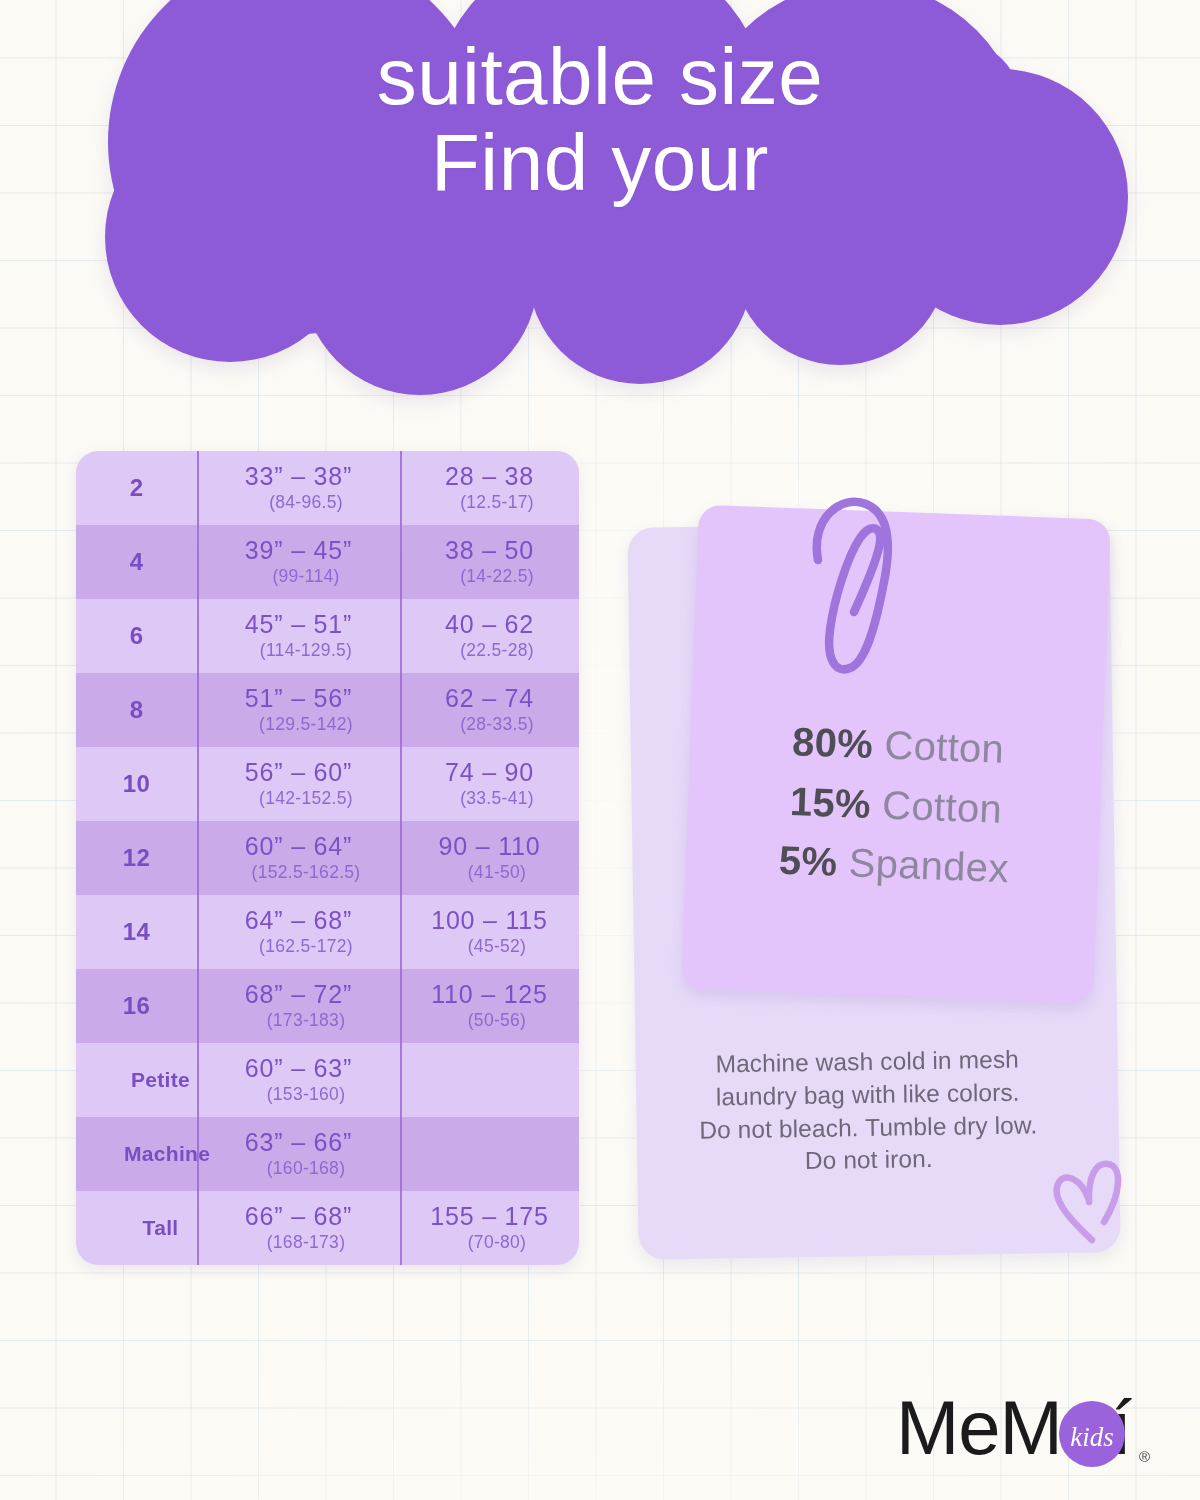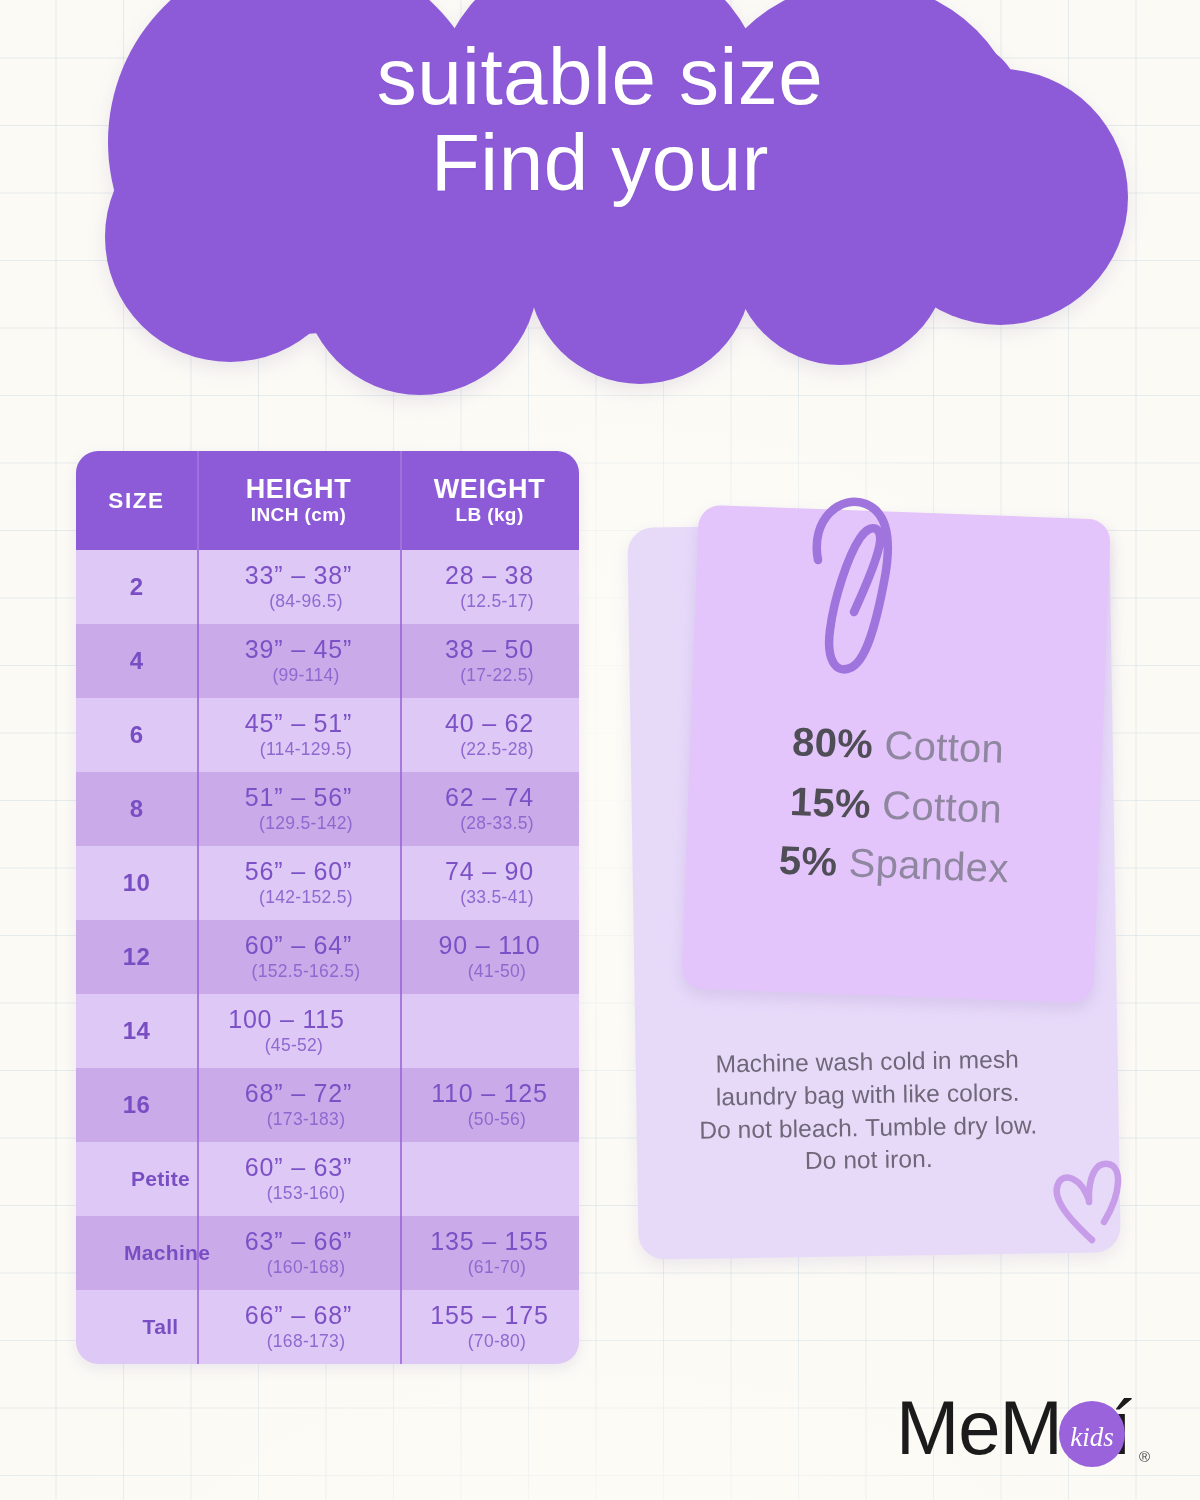--- a/index.html
+++ b/index.html
@@ -128,31 +128,20 @@
       <rect x="180" y="60" width="840" height="230" rx="60"></rect>
     </g>
   </svg>
 </div>
 <div id="title">
   <div>suitable size</div>
   <div>Find your</div>
 </div>
 
 <div id="table">
-  <div class="thead">
-    <div class="c c-size">SIZE</div>
-    <div class="c c-h">
-      <div class="th-main">HEIGHT</div>
-      <div class="th-sub">INCH (cm)</div>
-    </div>
-    <div class="c c-w">
-      <div class="th-main">WEIGHT</div>
-      <div class="th-sub">LB (kg)</div>
-    </div>
-  </div>
   <div id="tbody">
       <div class="trow light">
         <div class="c c-size">
           <div class="cell-size">2</div>
         </div>
         <div class="c c-h">
           <div class="cell-main">33” – 38”</div>
           <div class="cell-sub">(84-96.5)</div>
         </div>
         <div class="c c-w">
@@ -163,21 +152,21 @@
       <div class="trow dark">
         <div class="c c-size">
           <div class="cell-size">4</div>
         </div>
         <div class="c c-h">
           <div class="cell-main">39” – 45”</div>
           <div class="cell-sub">(99-114)</div>
         </div>
         <div class="c c-w">
           <div class="cell-main">38 – 50</div>
-          <div class="cell-sub">(17-22.5)</div>
+          <div class="cell-sub">(14-22.5)</div>
         </div>
       </div>
       <div class="trow light">
         <div class="c c-size">
           <div class="cell-size">6</div>
         </div>
         <div class="c c-h">
           <div class="cell-main">45” – 51”</div>
           <div class="cell-sub">(114-129.5)</div>
         </div>
@@ -222,20 +211,24 @@
         </div>
         <div class="c c-w">
           <div class="cell-main">90 – 110</div>
           <div class="cell-sub">(41-50)</div>
         </div>
       </div>
       <div class="trow light">
         <div class="c c-size">
           <div class="cell-size">14</div>
         </div>
+        <div class="c c-h">
+          <div class="cell-main">64” – 68”</div>
+          <div class="cell-sub">(162.5-172)</div>
+        </div>
         <div class="c c-w">
           <div class="cell-main">100 – 115</div>
           <div class="cell-sub">(45-52)</div>
         </div>
       </div>
       <div class="trow dark">
         <div class="c c-size">
           <div class="cell-size">16</div>
         </div>
         <div class="c c-h">
@@ -256,24 +249,20 @@
           <div class="cell-sub">(153-160)</div>
         </div>
       </div>
       <div class="trow dark">
         <div class="c c-size">
           <div class="cell-size word">Machine</div>
         </div>
         <div class="c c-h">
           <div class="cell-main">63” – 66”</div>
           <div class="cell-sub">(160-168)</div>
-        </div>
-        <div class="c c-w">
-          <div class="cell-main">135 – 155</div>
-          <div class="cell-sub">(61-70)</div>
         </div>
       </div>
       <div class="trow light">
         <div class="c c-size">
           <div class="cell-size word">Tall</div>
         </div>
         <div class="c c-h">
           <div class="cell-main">66” – 68”</div>
           <div class="cell-sub">(168-173)</div>
         </div>

